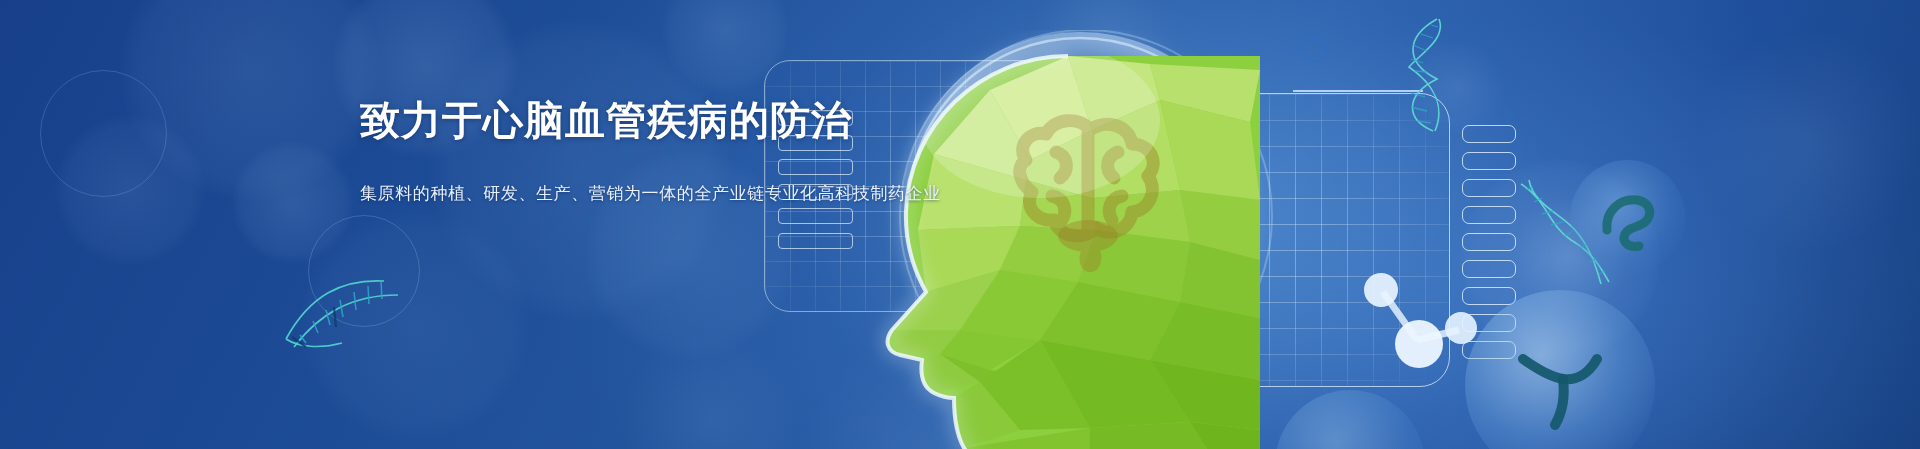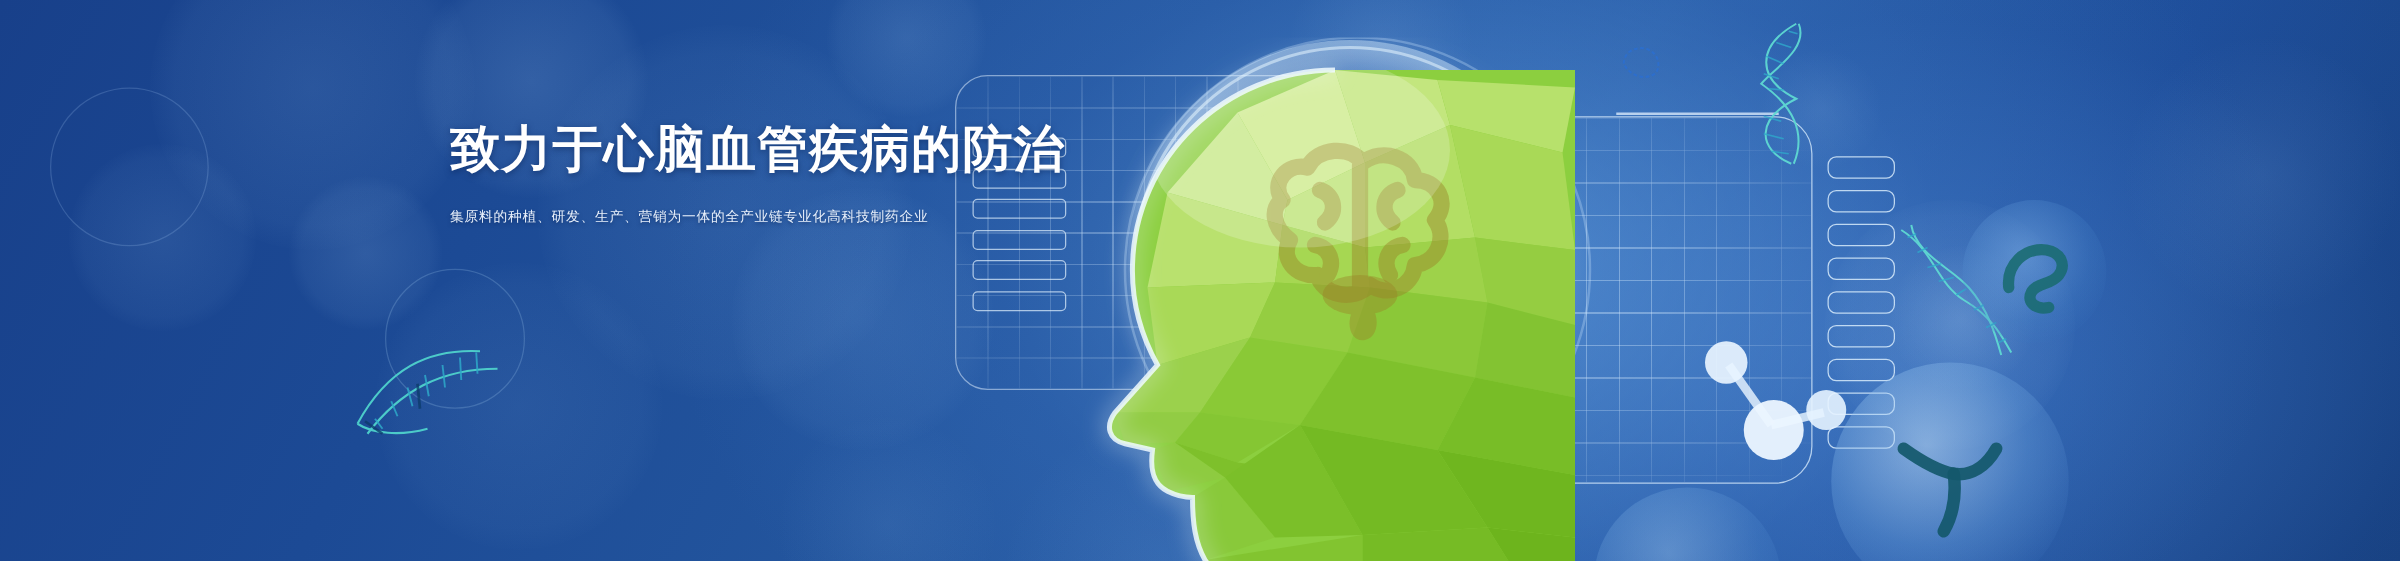--- a/index.html
+++ b/index.html
@@ -72,22 +72,22 @@
     letter-spacing:1px;white-space:nowrap;
     text-shadow:0 1px 5px rgba(10,35,85,0.55);
   }
   .subline{
     margin-top:9px;
     font-size:30px;line-height:38px;color:#b5de64;letter-spacing:2px;
     white-space:nowrap;
     text-shadow:0 1px 5px rgba(10,35,85,0.40);
   }
   .tagline{
-    margin-top:20px;
-    font-size:11px;line-height:20px;color:#e8f0fb;letter-spacing:0.6px;
+    margin-top:40px;
+    font-size:17px;line-height:20px;color:#e8f0fb;letter-spacing:0.6px;
     white-space:nowrap;
     text-shadow:0 1px 3px rgba(10,35,85,0.55);
   }
 </style>
 </head>
 <body>
 
 <div class="banner">
 
   <div>

